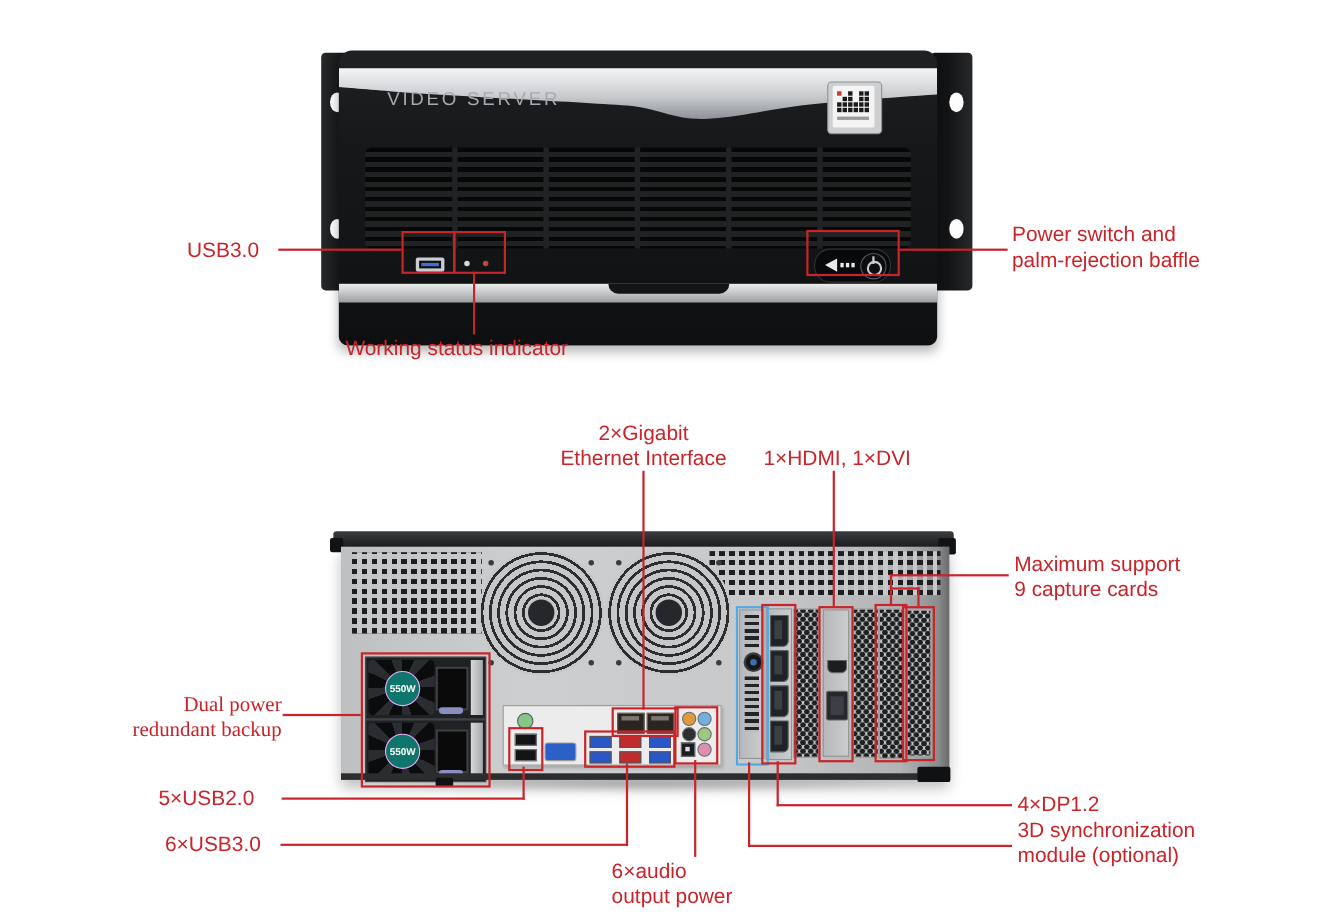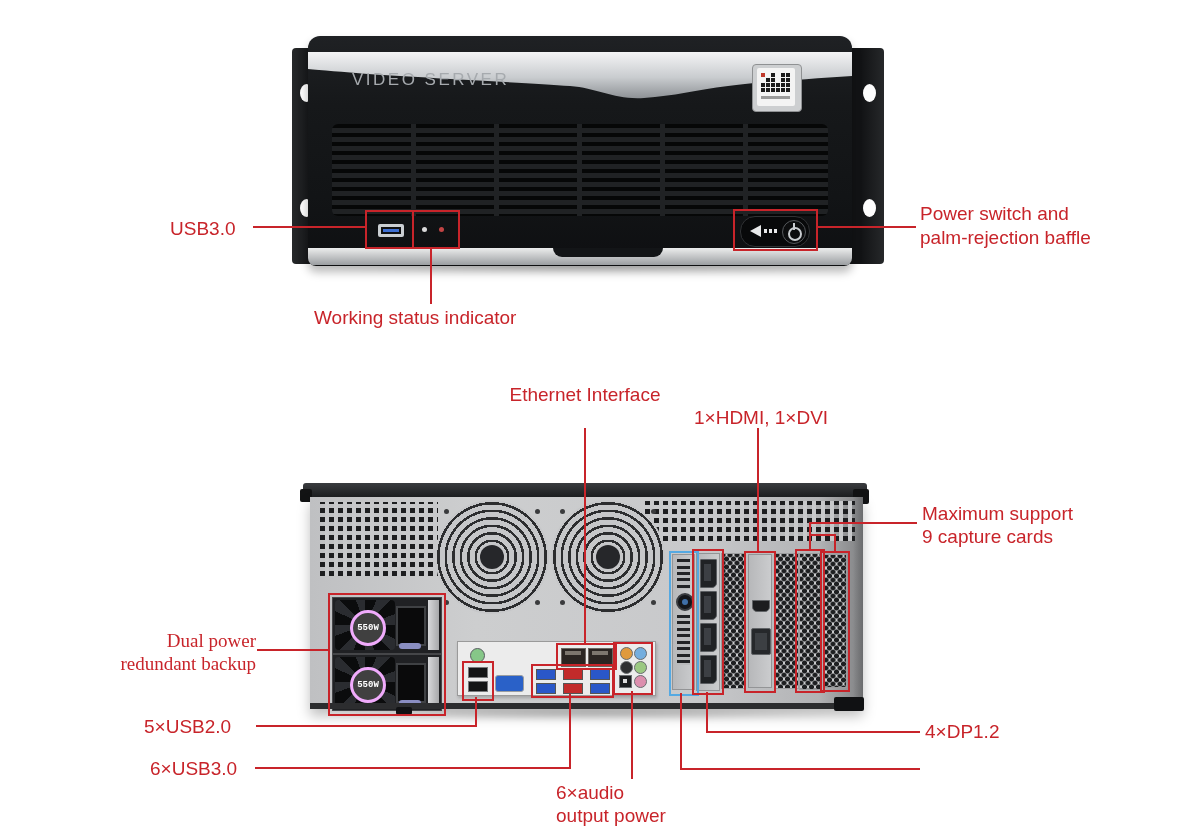--- a/index.html
+++ b/index.html
@@ -8,21 +8,21 @@
   .abs{position:absolute;}
   
   .lbl{position:absolute;color:#c8242a;font-size:19px;line-height:23px;white-space:nowrap;z-index:7;}
   .hline{position:absolute;height:2px;background:#c8242a;z-index:6;}
   .vline{position:absolute;width:2px;background:#c8242a;z-index:6;}
   .rbox{position:absolute;border:2px solid #c8242a;z-index:6;}
   .bbox{position:absolute;border:2px solid #55a9e2;z-index:6;}
   
   .ear{position:absolute;width:38px;height:216px;background:linear-gradient(90deg,#26282a,#121315 60%);border-radius:4px;}
   .ear-hole{position:absolute;width:13px;height:18px;background:#fdfdfd;border-radius:50%;}
-  .front-body{position:absolute;left:308px;top:36px;width:544px;height:230px;
+  .front-body{position:absolute;left:308px;top:46px;width:544px;height:268px;
               background:linear-gradient(180deg,#1f2124 0%,#16181a 30%,#121416 70%,#0e0f11 100%);
               border-radius:12px 12px 8px 8px;overflow:hidden;box-shadow:0 6px 10px rgba(0,0,0,.28);}
   .front-title{position:absolute;left:44px;top:34px;color:#a6aaae;font-size:17px;letter-spacing:2.5px;}
   .front-vents{position:absolute;left:24px;top:88px;width:496px;height:92px;border-radius:6px;
                background:repeating-linear-gradient(180deg,#060707 0 4px,#202224 4px 9px);}
   .vent-div{position:absolute;top:0;width:5px;height:92px;background:#202224;}
   .silver-strip{position:absolute;left:0;top:212px;width:544px;height:17px;
                 background:linear-gradient(180deg,#eceded,#9b9ea1);}
   .silver-tongue{position:absolute;left:245px;top:212px;width:110px;height:9px;background:#131517;
                  border-radius:0 0 55px 55px;}
@@ -65,22 +65,22 @@
   .eth-port .pins{position:absolute;left:3px;top:2px;width:16px;height:4px;background:#7d766e;}
   .usb3p{position:absolute;width:18px;height:9px;background:#2a57c8;border:1px solid #555;}
   .usbred{position:absolute;width:18px;height:9px;background:#c22b2b;border:1px solid #555;}
   .jack{position:absolute;width:11px;height:11px;border-radius:50%;border:1px solid #6a6d70;}
   .optical{position:absolute;width:11px;height:11px;background:#1c1d1f;border:1px solid #6a6d70;}
   .optical .pin{position:absolute;left:3px;top:3px;width:4px;height:4px;background:#ddd;}
   .psu{position:absolute;width:108px;height:55px;background:#202124;border:1px solid #454649;}
   .psu-fan{position:absolute;left:2px;top:2px;width:60px;height:50px;border-radius:4px;
            background:repeating-conic-gradient(#0b0c0d 0 25deg,#2a2c30 25deg 45deg);}
   .psu-badge{position:absolute;left:17px;top:12px;width:30px;height:30px;border-radius:50%;
-             background:#404040;border:3px solid #f0abfc;color:#fff;font-size:9px;font-weight:bold;
-             display:flex;align-items:center;justify-content:center;font-family:Liberation Mono, monospace;}
+             background:#0f766e;border:1px solid #f0abfc;color:#fff;font-size:9px;font-weight:bold;
+             display:flex;align-items:center;justify-content:center;}
   .psu-inlet{position:absolute;left:63px;top:8px;width:26px;height:36px;background:#0a0a0b;border:2px solid #3f4144;}
   .psu-latch{position:absolute;left:95px;top:2px;width:11px;height:50px;background:linear-gradient(90deg,#d8d9db,#a7a8aa);}
   .psu-handle{position:absolute;left:66px;top:45px;width:22px;height:6px;background:#8a8ec2;border-radius:3px;}
   .slot-card{position:absolute;background:linear-gradient(90deg,#b7b8ba,#cbccce);border:1px solid #939496;}
   .slot-cover{position:absolute;background-color:#c9cacc;border:1px solid #9b9c9e;
       background-image:radial-gradient(circle,#1e1f21 2.2px,rgba(0,0,0,0) 2.8px),
                        radial-gradient(circle,#1e1f21 2.2px,rgba(0,0,0,0) 2.8px);
       background-size:7px 8px;background-position:1px 1px,4.5px 5px;}
   .slit{position:absolute;left:4px;width:13px;background:repeating-linear-gradient(180deg,#222326 0 3px,#b9babc 3px 6.5px);}
   .dp-port{position:absolute;left:3px;width:15px;height:27px;background:#202225;border:1px solid #5b5e62;border-radius:1px 1px 5px 1px;}
@@ -320,32 +320,37 @@
   <div class="hline" style="left:256px;top:725px;width:221px;"></div>
   <div class="vline" style="left:569px;top:694px;height:75px;"></div>
   <div class="hline" style="left:255px;top:767px;width:316px;"></div>
   <div class="vline" style="left:631px;top:691px;height:88px;"></div>
   <div class="vline" style="left:706px;top:692px;height:41px;"></div>
   <div class="hline" style="left:706px;top:731px;width:214px;"></div>
   <div class="vline" style="left:680px;top:693px;height:77px;"></div>
   <div class="hline" style="left:680px;top:768px;width:240px;"></div>
 
   <div class="lbl" style="left:480px;top:383px;width:210px;text-align:center;">
+    <div>2×Gigabit</div>
     <div>Ethernet Interface</div>
   </div>
   <div class="lbl" style="left:694px;top:406px;">1×HDMI, 1×DVI</div>
   <div class="lbl" style="left:922px;top:502px;">
     <div>Maximum support</div>
     <div>9 capture cards</div>
   </div>
   <div class="lbl" style="left:58px;top:629px;width:198px;text-align:right;font-family:Liberation Serif, serif;">
     <div>Dual power</div>
     <div>redundant backup</div>
   </div>
   <div class="lbl" style="left:144px;top:715px;">5×USB2.0</div>
   <div class="lbl" style="left:150px;top:757px;">6×USB3.0</div>
   <div class="lbl" style="left:556px;top:781px;width:150px;">
     <div>6×audio</div>
     <div>output power</div>
   </div>
   <div class="lbl" style="left:925px;top:720px;">4×DP1.2</div>
+  <div class="lbl" style="left:925px;top:744px;">
+    <div>3D synchronization</div>
+    <div>module (optional)</div>
+  </div>
 
 </div>
 
 </body></html>

